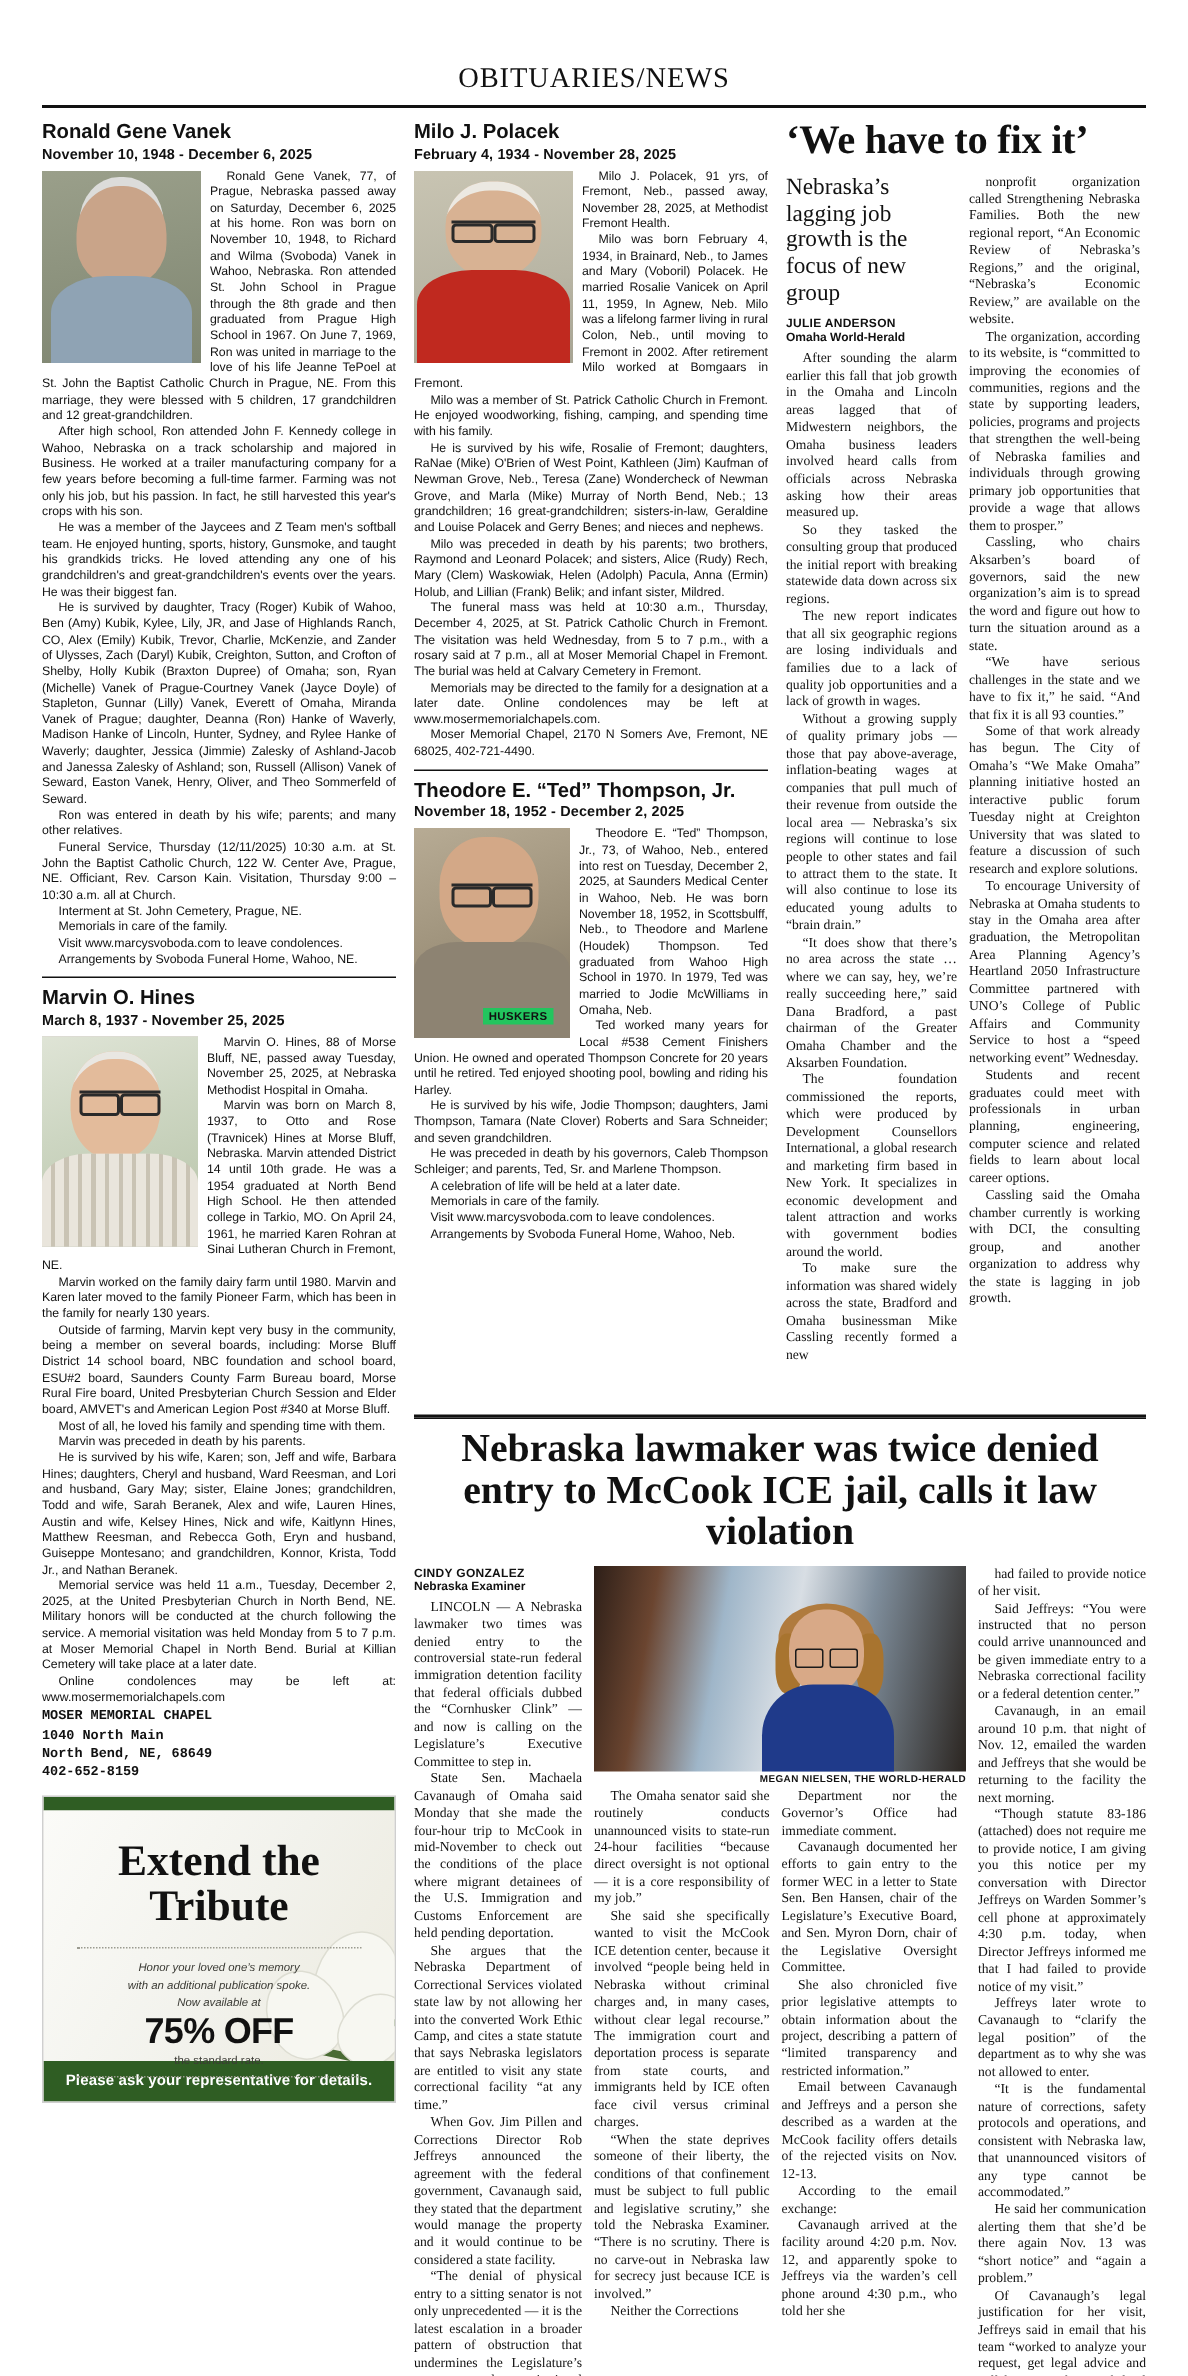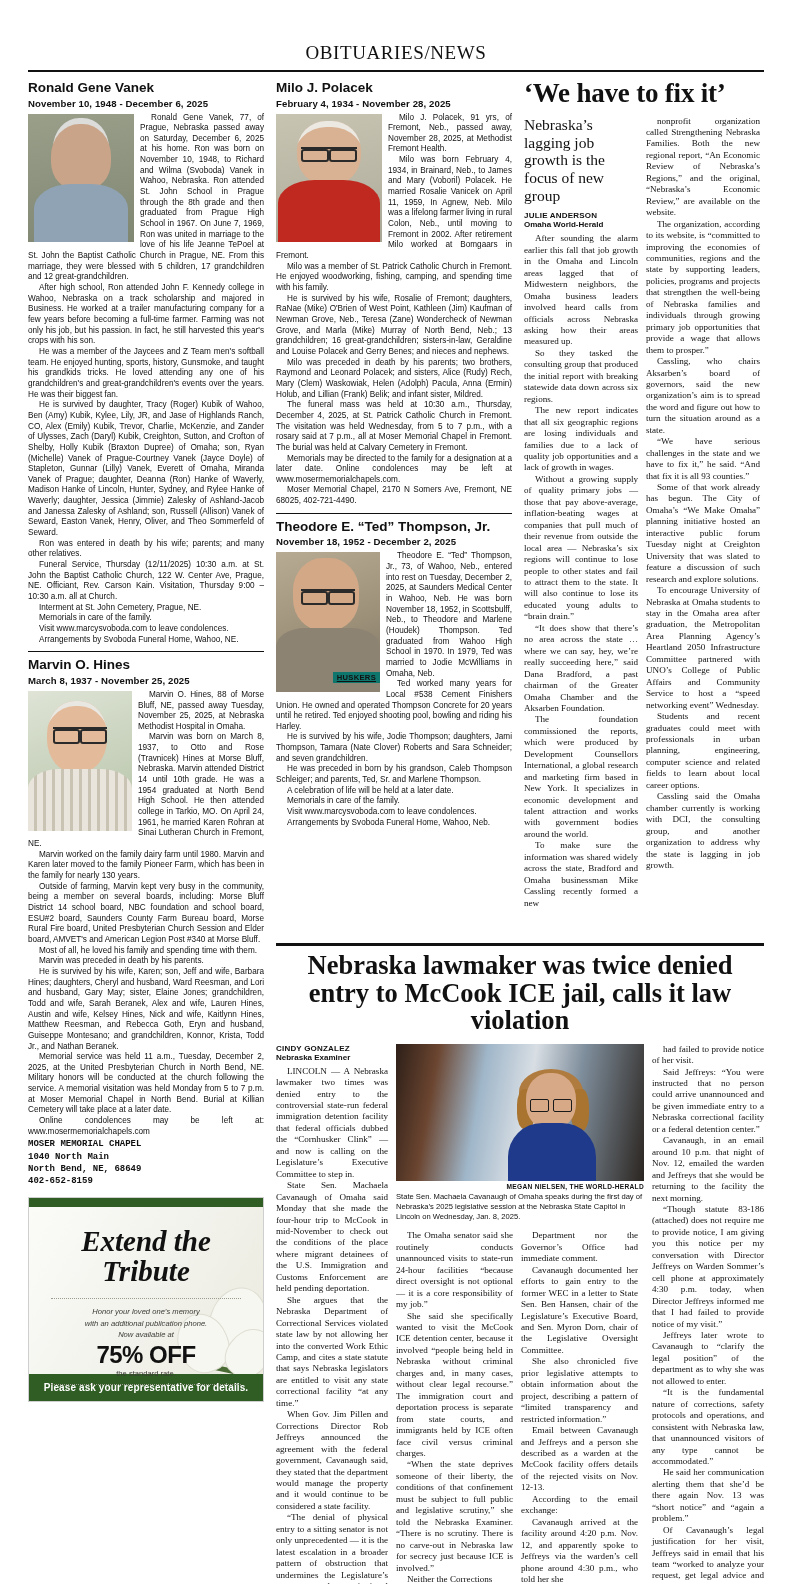--- a/index.html
+++ b/index.html
@@ -82,25 +82,24 @@
   .p-polacek { background: linear-gradient(170deg,#c8c4b2 0%, #b8b5a4 60%, #a7a493 100%); }
   .p-polacek::before{content:"";position:absolute;left:20%;top:6%;width:60%;height:50%;border-radius:46%;background:#d8b293;box-shadow:inset 0 10px 0 -4px #ece9e2;}
   .p-polacek::after{content:"";position:absolute;left:2%;top:52%;width:96%;height:50%;border-radius:36% 36% 0 0;background:#c0291f;}
   .p-hines { background: linear-gradient(160deg,#dfe4d6 0%, #cdd6c2 40%, #b6c3a8 100%); }
   .p-hines::before{content:"";position:absolute;left:18%;top:7%;width:58%;height:52%;border-radius:46%;background:#e3bb9b;box-shadow:inset 0 8px 0 -3px #e9e7e2;}
   .p-hines::after{content:"";position:absolute;left:0;top:56%;width:100%;height:46%;border-radius:30% 30% 0 0;background:repeating-linear-gradient(90deg,#e9e5dc 0 6px,#c9c3b4 6px 9px),repeating-linear-gradient(0deg,#e9e5dc 0 6px,#c9c3b4 6px 9px);}
   .p-thompson { background: linear-gradient(160deg,#b7ab94 0%, #9c9079 55%, #7d7463 100%); }
   .p-thompson::before{content:"";position:absolute;left:16%;top:4%;width:64%;height:52%;border-radius:44%;background:#d3a887;}
   .p-thompson::after{content:"";position:absolute;left:0;top:54%;width:100%;height:48%;border-radius:28% 28% 0 0;background:#8d8372;}
   .huskers {
-    position:absolute; right:0; bottom:9px;
-    background:#0f766e; color:#111; font-weight:bold;
+    position:absolute; right:11px; bottom:9px;
+    background:#22c55e; color:#111; font-weight:bold;
     font-size:7.6px; letter-spacing:.3px; padding:1px 4px; z-index:3;
     font-family:"Liberation Sans", sans-serif;
-    text-decoration:underline;
   }
   .glasses{position:absolute;z-index:2;left:24%;top:26%;width:52%;height:9%;border-top:2px solid #2a2a2a;}
   .glasses::before,.glasses::after{content:"";position:absolute;top:0;width:42%;height:100%;border:2px solid #2a2a2a;border-radius:3px;}
   .glasses::before{left:0;} .glasses::after{right:0;}
   .hl-main {
     font-family: "Liberation Serif", serif;
     font-weight: bold;
     font-size: 27px;
     line-height: 1.02;
     margin: 0 0 8px 0;
@@ -190,21 +189,21 @@
   .lily span{position:absolute;background:#f7f7f1;border-radius:50% 50% 44% 44%;box-shadow:0 0 0 1px #ddddd2;}
   .lily .l1{width:54px;height:66px;right:6px;bottom:26px;transform:rotate(18deg);}
   .lily .l2{width:48px;height:58px;right:44px;bottom:8px;transform:rotate(-22deg);}
   .lily .l3{width:40px;height:50px;right:2px;bottom:2px;transform:rotate(40deg);}
   .lily .stem{position:absolute;background:#4a6b34;border-radius:2px;box-shadow:none;}
   .lily .s1{width:62px;height:5px;right:6px;bottom:22px;transform:rotate(-14deg);}
   .lily .s2{width:52px;height:5px;right:30px;bottom:10px;transform:rotate(12deg);}
   .ad-title {
     position: relative; z-index:2;
     font-family: "Liberation Serif", serif;
-    font-style: italic; font-weight: bold;
+    font-weight: bold;
     font-size: 29px; line-height: 1.02;
     text-align: center; padding-top: 20px; color:#111;
   }
   .ad-divider { position:relative; z-index:2; margin: 12px 22px 7px 22px; border-top: 1px dotted #9b9b90; }
   .ad-sub {
     position:relative; z-index:2;
     font-family:"Liberation Sans", sans-serif;
     font-size: 7.6px; text-align:center; line-height:1.5; color:#3b3b35;font-style:italic;
   }
   .ad-off {
@@ -293,21 +292,21 @@
               <span class="l2"></span>
               <span class="l3"></span>
           </div>
           <div class="ad-title">
             <div>Extend the</div>
             <div>Tribute</div>
           </div>
           <div class="ad-divider"></div>
           <div class="ad-sub">
             <div>Honor your loved one’s memory</div>
-            <div>with an additional publication phone.</div>
+            <div>with an additional publication spoke.</div>
             <div>Now available at</div>
           </div>
           <div class="ad-off">75% OFF</div>
           <div class="ad-rate">the standard rate.</div>
           <div class="ad-divider2"></div>
         </div>
         <div class="ad-foot">Please ask your representative for details.</div>
       </div>
 
     </div>
@@ -342,21 +341,21 @@
         <div class="obit-dates">November 18, 1952 - December 2, 2025</div>
         <div class="obit-photo wide">
           <span class="ph p-thompson"></span>
             <span class="glasses"></span>
           <span class="huskers">HUSKERS</span>
         </div>
         <div class="obit-body">
           <p>Theodore E. “Ted” Thompson, Jr., 73, of Wahoo, Neb., entered into rest on Tuesday, December 2, 2025, at Saunders Medical Center in Wahoo, Neb. He was born November 18, 1952, in Scottsbulff, Neb., to Theodore and Marlene (Houdek) Thompson. Ted graduated from Wahoo High School in 1970. In 1979, Ted was married to Jodie McWilliams in Omaha, Neb.</p>
           <p>Ted worked many years for Local #538 Cement Finishers Union. He owned and operated Thompson Concrete for 20 years until he retired. Ted enjoyed shooting pool, bowling and riding his Harley.</p>
           <p>He is survived by his wife, Jodie Thompson; daughters, Jami Thompson, Tamara (Nate Clover) Roberts and Sara Schneider; and seven grandchildren.</p>
-          <p>He was preceded in born by his grandson, Caleb Thompson Schleiger; and parents, Ted, Sr. and Marlene Thompson.</p>
+          <p>He was preceded in death by his governors, Caleb Thompson Schleiger; and parents, Ted, Sr. and Marlene Thompson.</p>
           <p>A celebration of life will be held at a later date.</p>
           <p>Memorials in care of the family.</p>
           <p>Visit www.marcysvoboda.com to leave condolences.</p>
           <p>Arrangements by Svoboda Funeral Home, Wahoo, Neb.</p>
         </div>
       </div>
 
     </div>
 
     <div class="col-gap"></div>
@@ -423,21 +422,20 @@
           <div class="np-figure">
             <span class="hair"></span>
               <span class="hair2"></span>
               <span class="hair3"></span>
             <span class="head"></span>
               <span class="specs"></span>
               <span class="body"></span>
           </div>
         </div>
         <div class="photo-credit">MEGAN NIELSEN, THE WORLD-HERALD</div>
-        <div class="photo-caption">State Sen. Machaela Cavanaugh of Omaha speaks during the first day of Nebraska’s 2025 legislative session at the Nebraska State Capitol in Lincoln on Wednesday, Jan. 8, 2025.</div>
 
         <div class="story-grid">
           <div class="sc">
             <div class="news-body">
               <p>The Omaha senator said she routinely conducts unannounced visits to state-run 24-hour facilities “because direct oversight is not optional — it is a core responsibility of my job.”</p>
               <p>She said she specifically wanted to visit the McCook ICE detention center, because it involved “people being held in Nebraska without criminal charges and, in many cases, without clear legal recourse.” The immigration court and deportation process is separate from state courts, and immigrants held by ICE often face civil versus criminal charges.</p>
               <p>“When the state deprives someone of their liberty, the conditions of that confinement must be subject to full public and legislative scrutiny,” she told the Nebraska Examiner. “There is no scrutiny. There is no carve-out in Nebraska law for secrecy just because ICE is involved.”</p>
               <p>Neither the Corrections</p>
             </div>
           </div>

